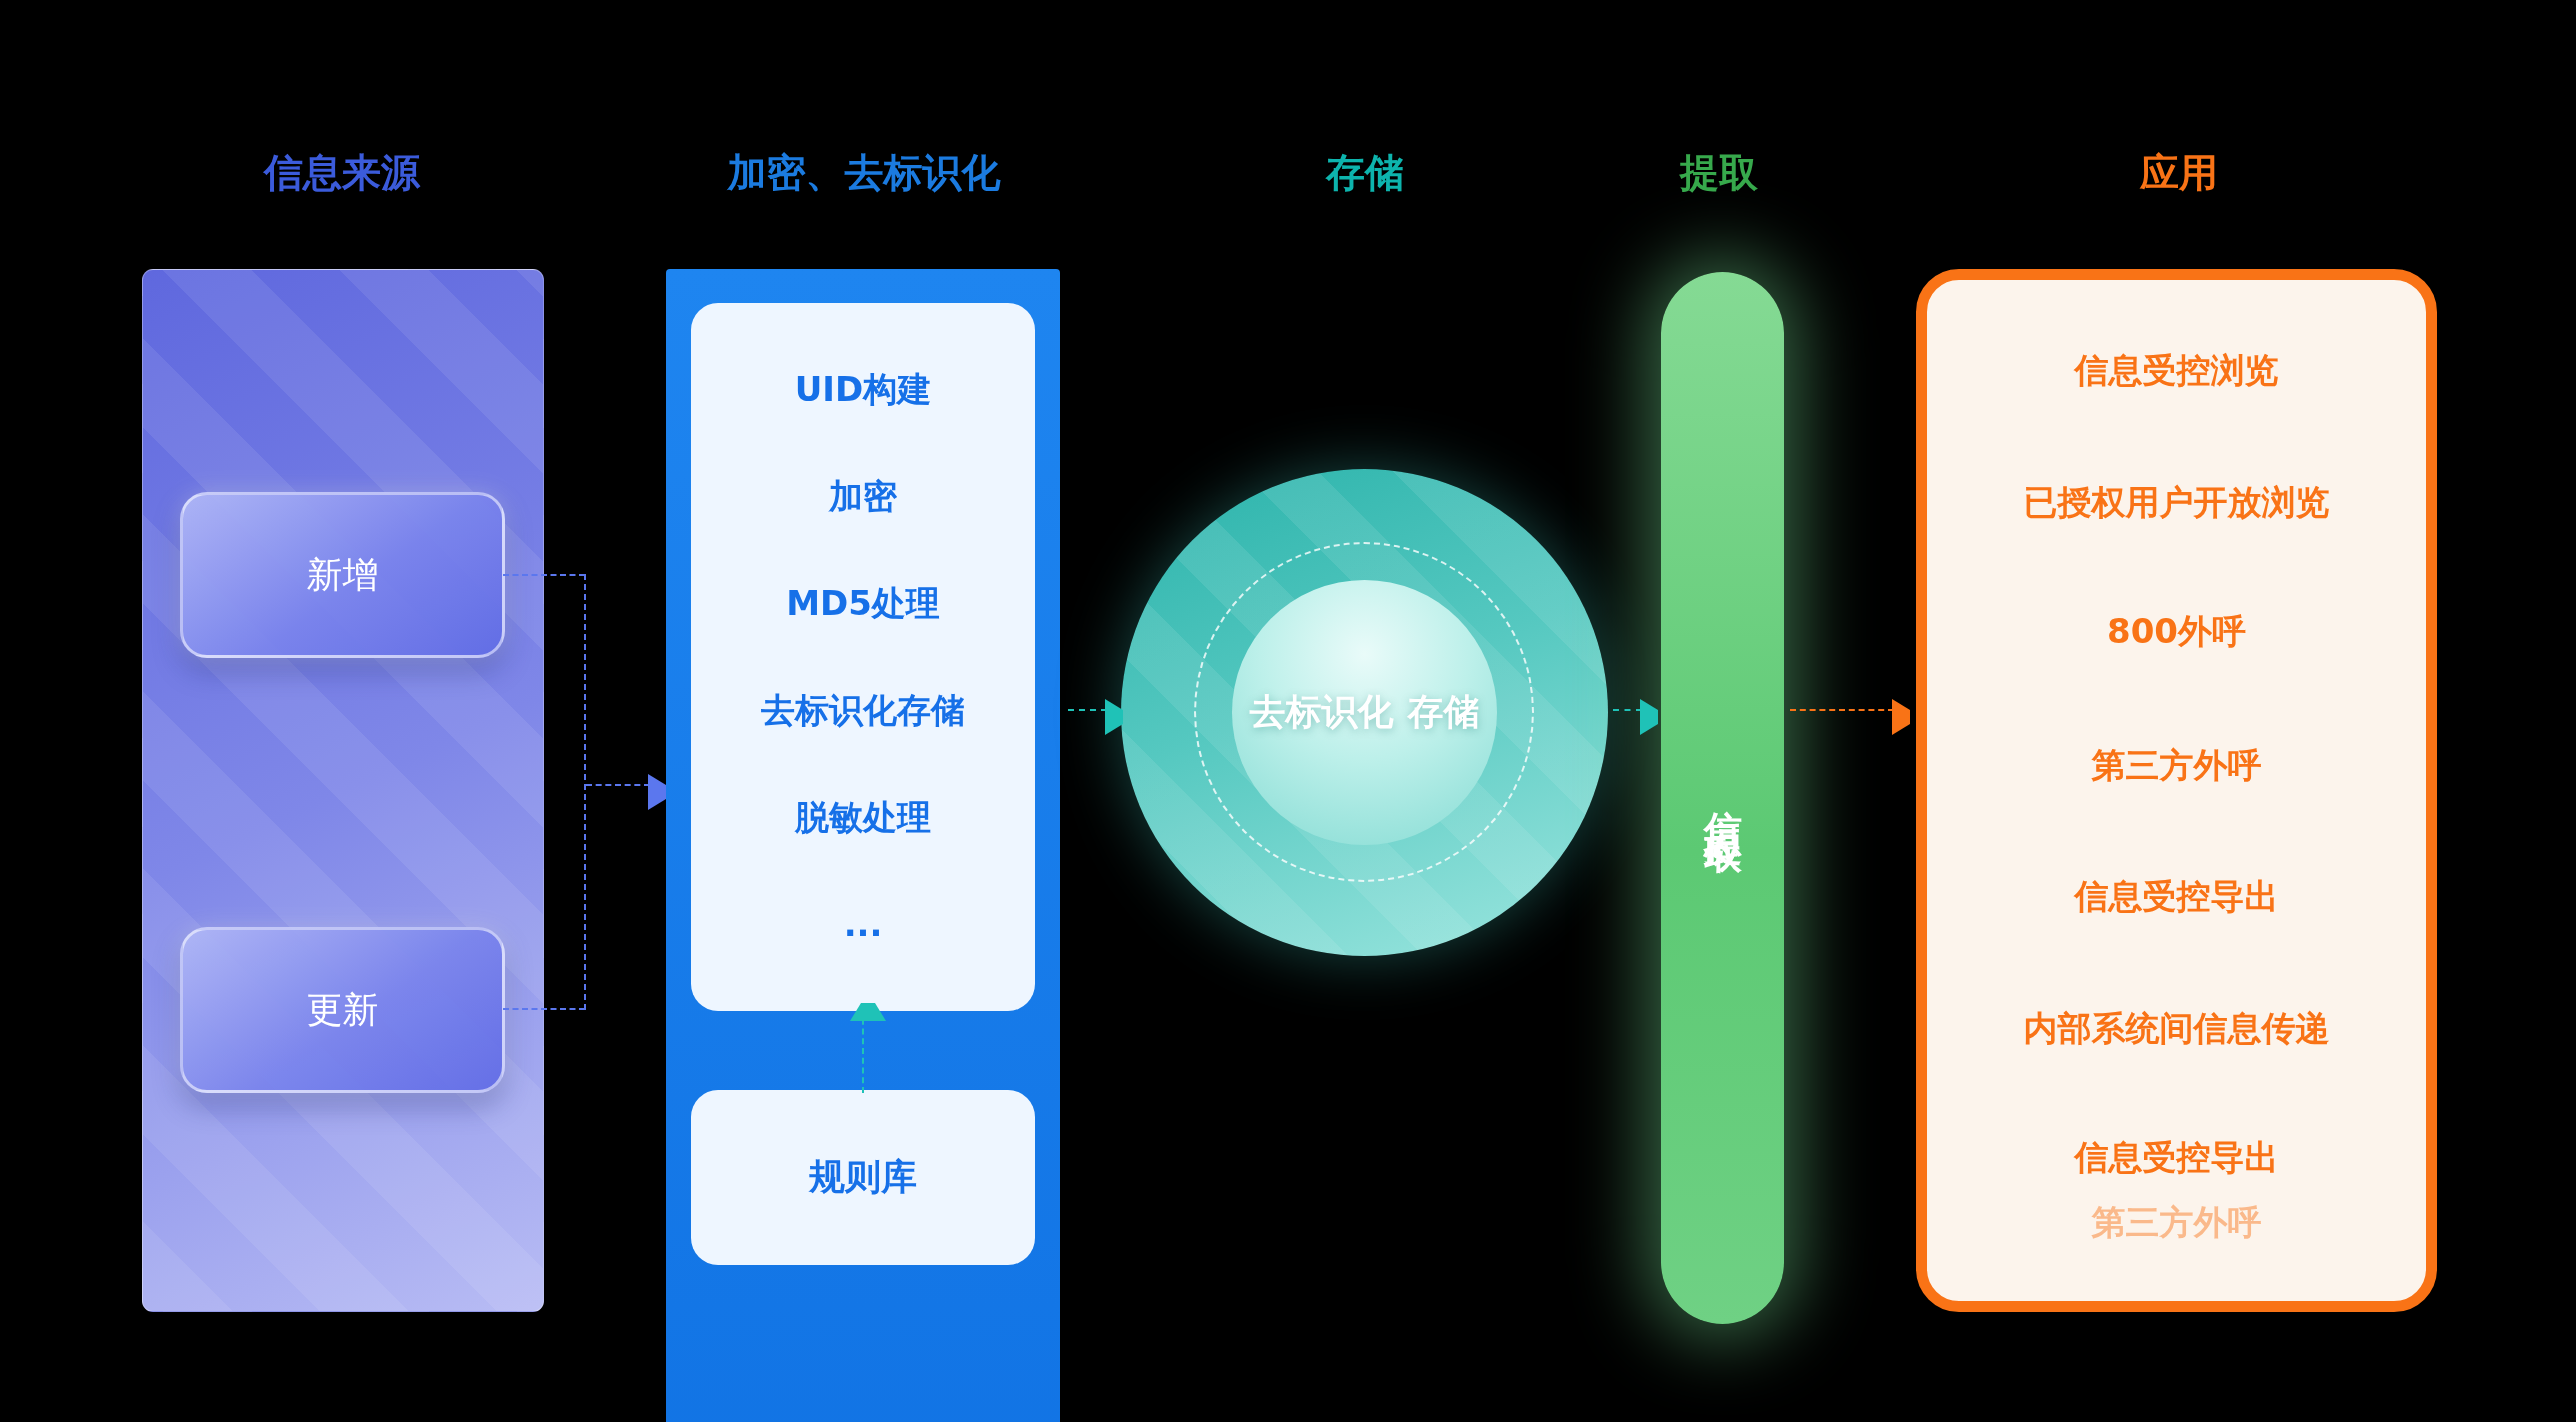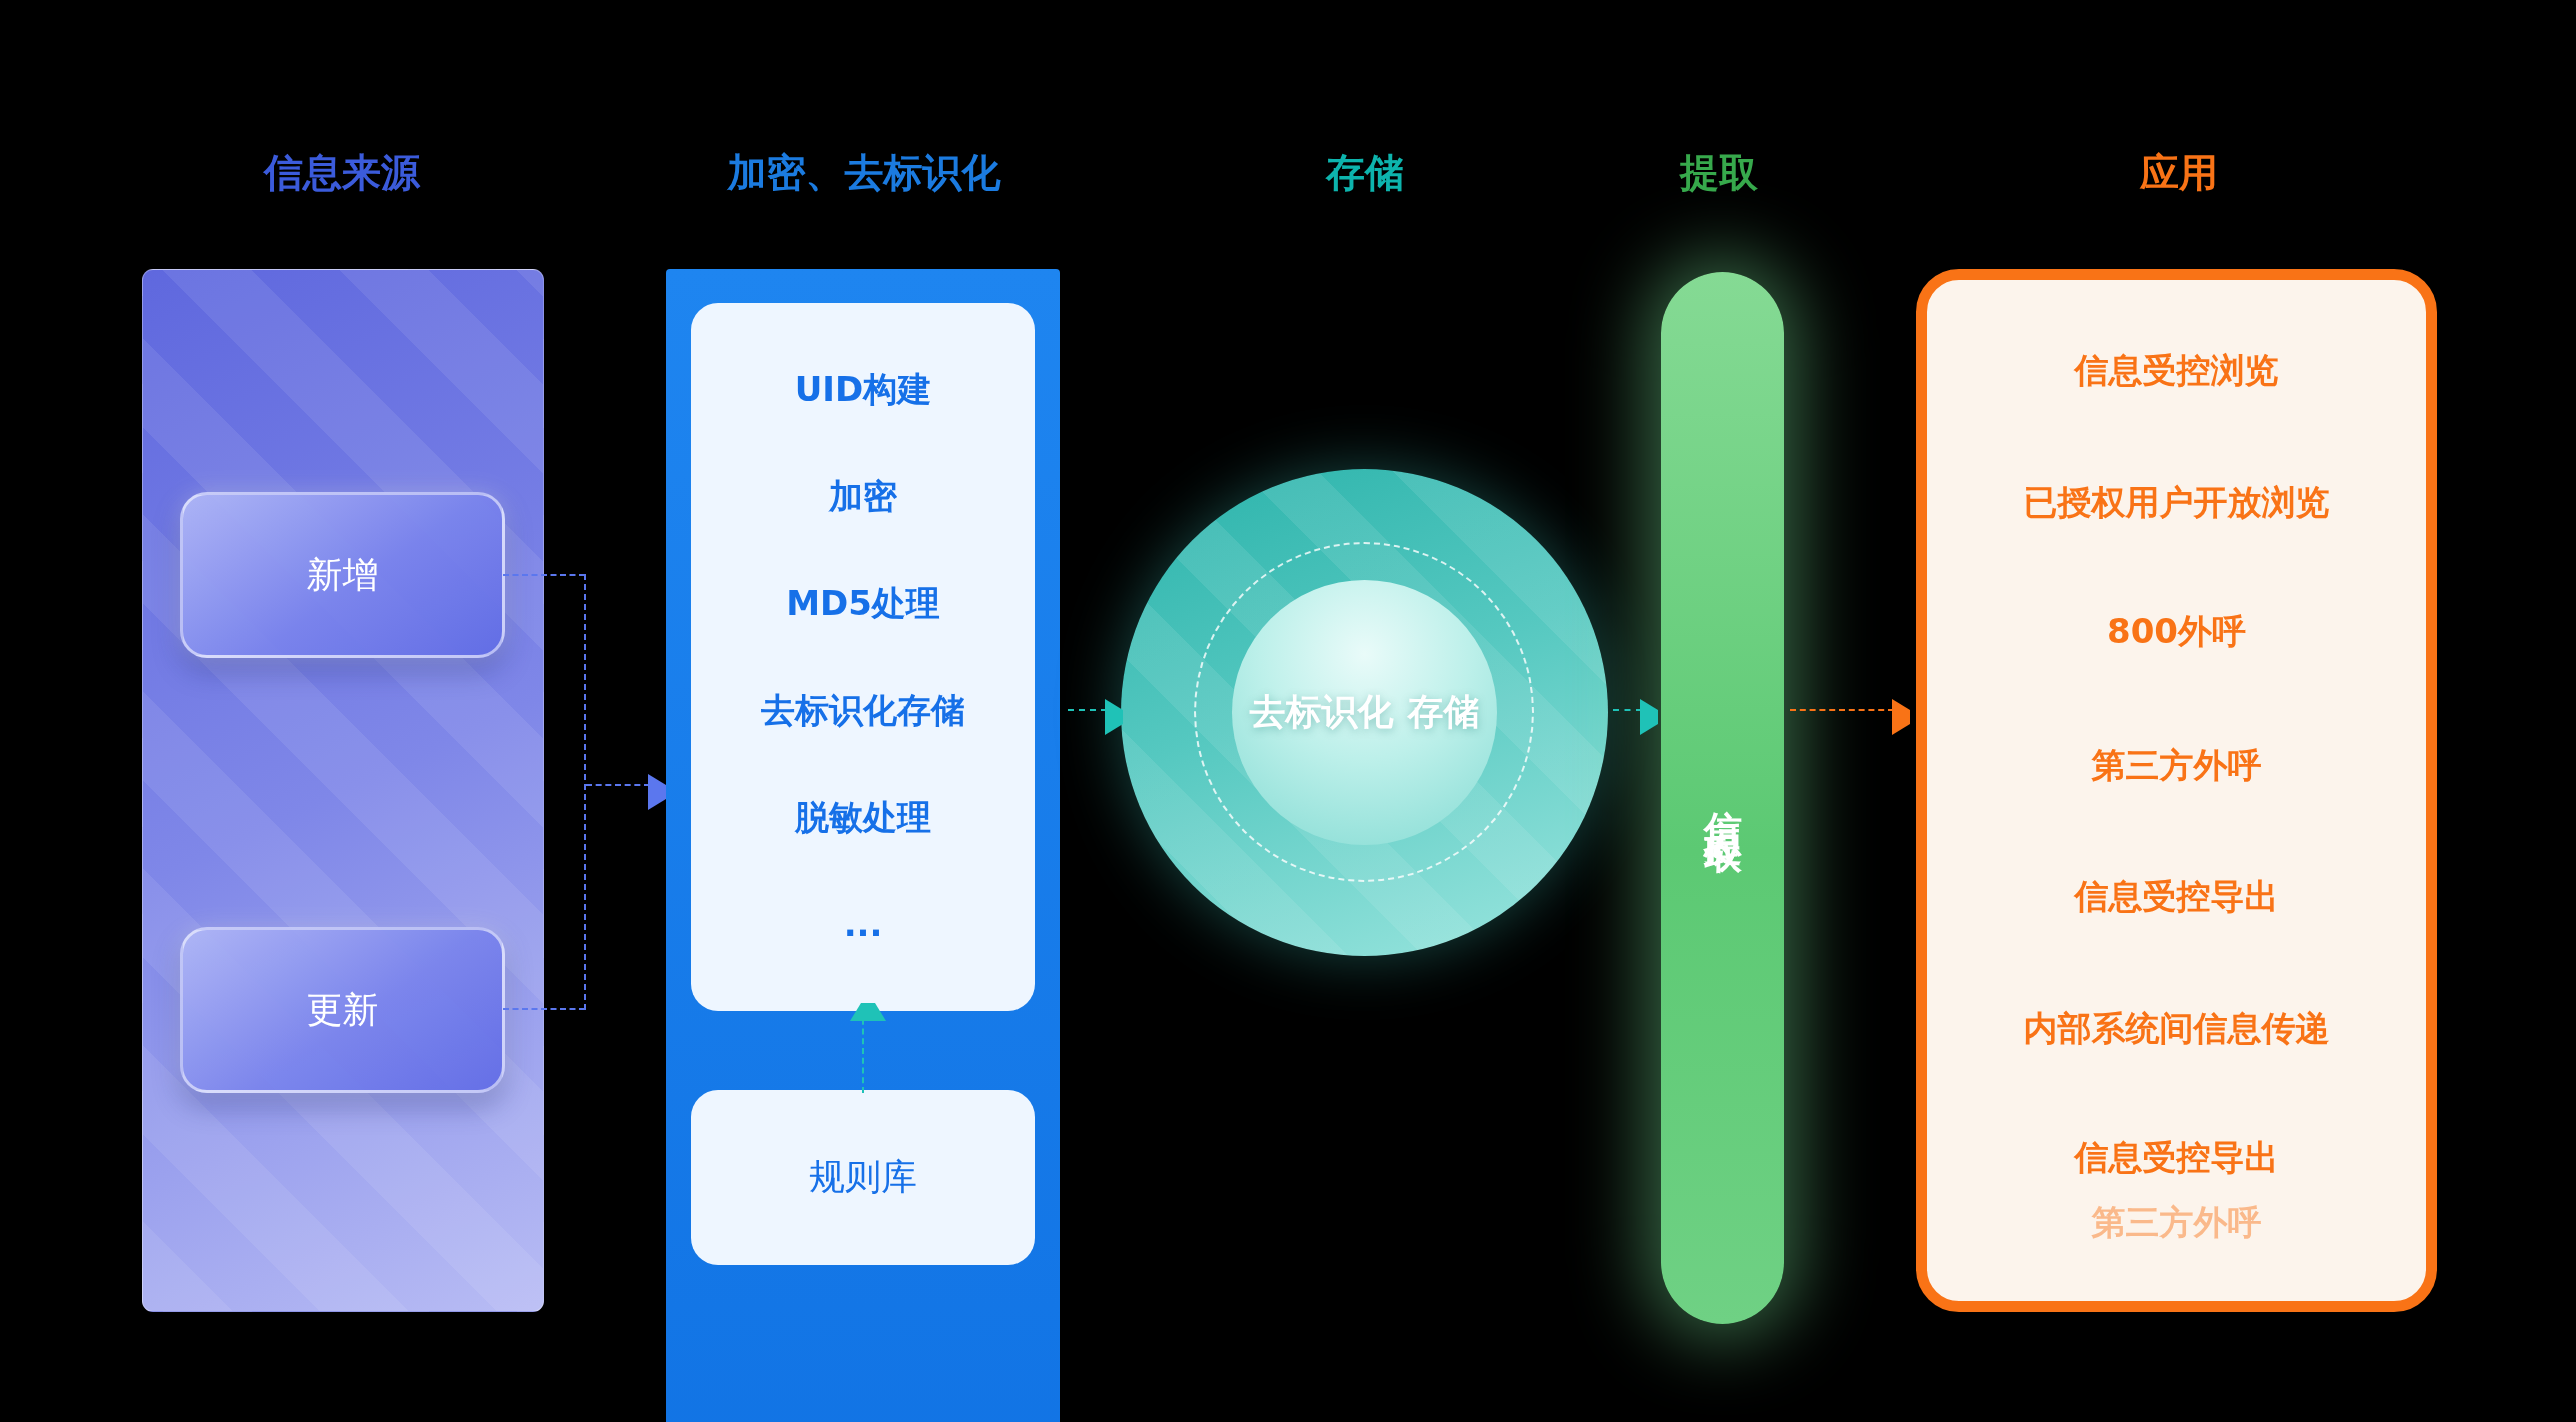--- a/index.html
+++ b/index.html
@@ -44,21 +44,21 @@
   .steps-box {
     position: absolute; left: 25px; top: 34px; width: 344px; height: 708px;
     border-radius: 27px; background: #eef6ff;
     display: flex; flex-direction: column; justify-content: space-evenly; align-items: center;
   }
   .step-item { font-size: 34px; font-weight: 600; color: #1670e8; line-height: 1.2; white-space: nowrap; }
   .rules-box {
     position: absolute; left: 25px; top: 821px; width: 344px; height: 175px;
     border-radius: 27px; background: #eef6ff;
     display: flex; align-items: center; justify-content: center;
-    font-size: 36px; font-weight: 400; color: #1670e8;
+    font-size: 36px; font-weight: 700; color: #1670e8;
   }
 
   
   .storage-circle {
     position: absolute; left: 1107px; top: 455px; width: 487px; height: 487px; border-radius: 50%;
     background-image:
       repeating-linear-gradient(45deg, rgba(255,255,255,0.09) 0 54px, rgba(255,255,255,0) 54px 107px),
       linear-gradient(160deg, #2bb3ab 0%, #55c8c0 45%, #9ce6df 100%);
     box-shadow: 0 0 63px rgba(70,205,195,0.35);
   }

